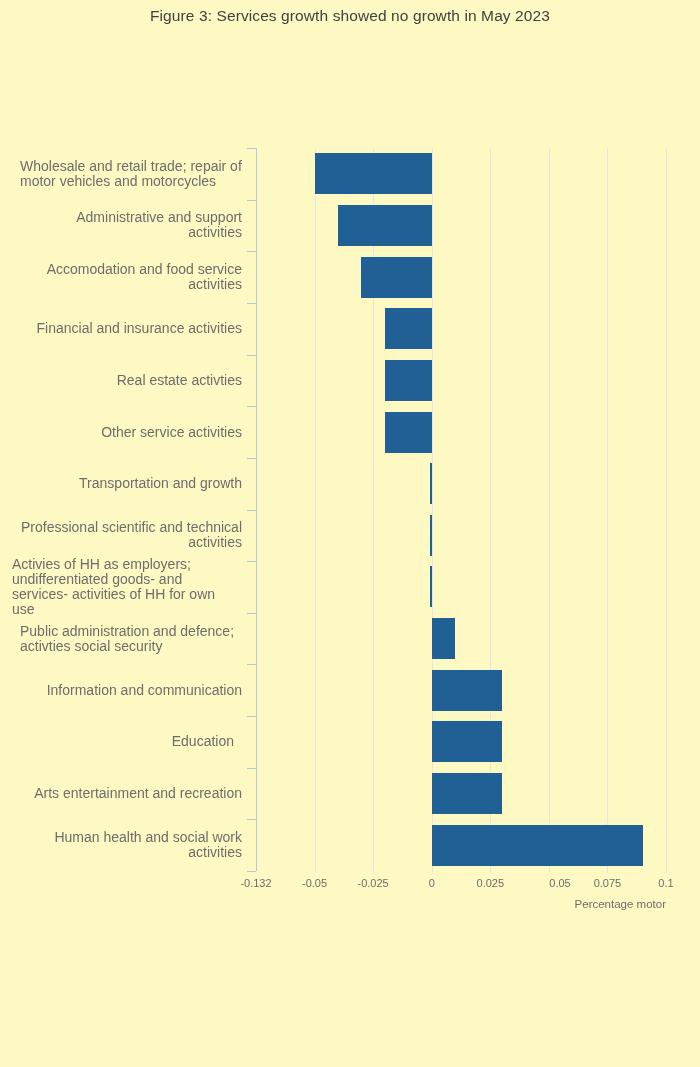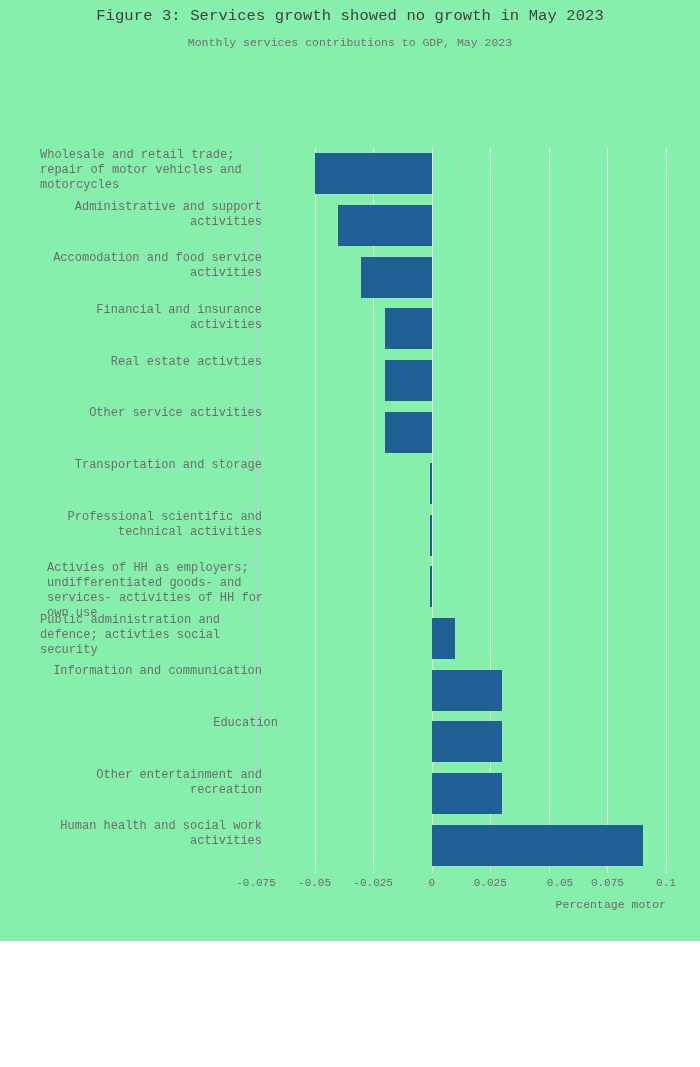--- a/index.html
+++ b/index.html
@@ -1,34 +1,34 @@
 <!DOCTYPE html>
 <html><head>
 <meta charset="utf-8">
 <style>
   html,body{margin:0;padding:0;background:#fff;}
   .page{
-    position:relative;width:700px;height:941px;background:#86efac;overflow:hidden;
-    font-family:Liberation Mono, monospace;
+    position:relative;width:700px;height:1067px;background:#fef9c3;overflow:hidden;
+    font-family:Liberation Sans, sans-serif;
   }
   .title{
     position:absolute;top:7px;left:0;width:100%;text-align:center;
     font-size:15.5px;font-weight:400;color:#414042;letter-spacing:0.1px;
   }
   .subtitle{
     position:absolute;top:36px;left:0;width:100%;text-align:center;
     font-size:11.5px;color:#707071;
   }
   .gridline{position:absolute;width:1px;}
   .y-axis-line{position:absolute;width:1px;}
   .y-axis-tick{position:absolute;height:1px;width:9px;}
   .bar{position:absolute;}
   .cat-label{
-    position:absolute;display:flex;align-items:flex-start;justify-content:flex-end;
-    color:#6d6d6d;font-size:12px;line-height:15px;margin-left:20px;
+    position:absolute;display:flex;align-items:center;justify-content:flex-end;
+    color:#6d6d6d;font-size:14px;line-height:15px;
   }
   .cat-label span{text-align:right;}
   .cat-label.wrapped{justify-content:flex-start;}
   .cat-label.wrapped span{text-align:left;}
   .x-tick-label{
     position:absolute;width:64px;text-align:center;
     font-size:11px;color:#6d6d6d;
   }
   .x-axis-label{
     position:absolute;top:898px;right:34px;
@@ -37,24 +37,23 @@
   .source{
     position:absolute;left:14px;top:1031px;
     font-size:12.5px;font-weight:bold;color:#595959;
   }
 </style>
 </head>
 <body>
 
 <div class="page">
   <div class="title">Figure 3: Services growth showed no growth in May 2023</div>
-  <div class="subtitle">Monthly services contributions to GDP, May 2023</div>
 
   <div id="plot">
-      <div class="x-tick-label" style="left: 224px; top: 877px;">-0.075</div>
+      <div class="x-tick-label" style="left: 224px; top: 877px;">-0.132</div>
       <div class="gridline" style="left: 314.571px; top: 148px; height: 725px; background: rgb(230, 230, 230);"></div>
       <div class="x-tick-label" style="left: 282.571px; top: 877px;">-0.05</div>
       <div class="gridline" style="left: 373.143px; top: 148px; height: 725px; background: rgb(230, 230, 230);"></div>
       <div class="x-tick-label" style="left: 341.143px; top: 877px;">-0.025</div>
       <div class="gridline" style="left: 431.714px; top: 148px; height: 725px; background: rgb(230, 230, 230);"></div>
       <div class="x-tick-label" style="left: 399.714px; top: 877px;">0</div>
       <div class="gridline" style="left: 490.286px; top: 148px; height: 725px; background: rgb(230, 230, 230);"></div>
       <div class="x-tick-label" style="left: 458.286px; top: 877px;">0.025</div>
       <div class="gridline" style="left: 548.857px; top: 148px; height: 725px; background: rgb(230, 230, 230);"></div>
       <div class="x-tick-label" style="left: 528px; top: 877px;">0.05</div>
@@ -97,45 +96,45 @@
       <div class="bar" style="left: 384.857px; width: 46.8571px; top: 359.893px; height: 41px; background: rgb(32, 96, 149);"></div>
       <div class="cat-label" style="left: 20px; width: 222px; top: 354.571px; height: 51.6429px;">
         <span>Real estate activties</span>
       </div>
       <div class="bar" style="left: 384.857px; width: 46.8571px; top: 411.536px; height: 41px; background: rgb(32, 96, 149);"></div>
       <div class="cat-label" style="left: 20px; width: 222px; top: 406.214px; height: 51.6429px;">
         <span>Other service activities</span>
       </div>
       <div class="bar" style="left: 429.714px; width: 2px; top: 463.179px; height: 41px; background: rgb(32, 96, 149);"></div>
       <div class="cat-label" style="left: 20px; width: 222px; top: 457.857px; height: 51.6429px;">
-        <span>Transportation and storage</span>
+        <span>Transportation and growth</span>
       </div>
       <div class="bar" style="left: 429.714px; width: 2px; top: 514.821px; height: 41px; background: rgb(32, 96, 149);"></div>
       <div class="cat-label" style="left: 20px; width: 222px; top: 509.5px; height: 51.6429px;">
         <span>Professional scientific and technical activities</span>
       </div>
       <div class="bar" style="left: 429.714px; width: 2px; top: 566.464px; height: 41px; background: rgb(32, 96, 149);"></div>
-      <div class="cat-label wrapped" style="left: 27px; width: 222px; top: 561.143px; height: 51.6429px;">
+      <div class="cat-label wrapped" style="left: 12px; width: 222px; top: 561.143px; height: 51.6429px;">
         <span>Activies of HH as employers; undifferentiated goods- and services- activities of HH for own use</span>
       </div>
       <div class="bar" style="left: 431.714px; width: 23.4286px; top: 618.107px; height: 41px; background: rgb(32, 96, 149);"></div>
       <div class="cat-label wrapped" style="left: 20px; width: 222px; top: 612.786px; height: 51.6429px;">
         <span>Public administration and defence; activties social security</span>
       </div>
       <div class="bar" style="left: 431.714px; width: 70.2857px; top: 669.75px; height: 41px; background: rgb(32, 96, 149);"></div>
       <div class="cat-label" style="left: 20px; width: 222px; top: 664.429px; height: 51.6429px;">
         <span>Information and communication</span>
       </div>
       <div class="bar" style="left: 431.714px; width: 70.2857px; top: 721.393px; height: 41px; background: rgb(32, 96, 149);"></div>
-      <div class="cat-label" style="left: 36px; width: 222px; top: 716.071px; height: 51.6429px;">
+      <div class="cat-label" style="left: 12px; width: 222px; top: 716.071px; height: 51.6429px;">
         <span>Education</span>
       </div>
       <div class="bar" style="left: 431.714px; width: 70.2857px; top: 773.036px; height: 41px; background: rgb(32, 96, 149);"></div>
       <div class="cat-label" style="left: 20px; width: 222px; top: 767.714px; height: 51.6429px;">
-        <span>Other entertainment and recreation</span>
+        <span>Arts entertainment and recreation</span>
       </div>
       <div class="bar" style="left: 431.714px; width: 210.857px; top: 824.679px; height: 41px; background: rgb(32, 96, 149);"></div>
       <div class="cat-label" style="left: 20px; width: 222px; top: 819.357px; height: 51.6429px;">
         <span>Human health and social work activities</span>
       </div>
     </div>
 
   <div class="x-axis-label">Percentage motor</div>
 </div>
 

